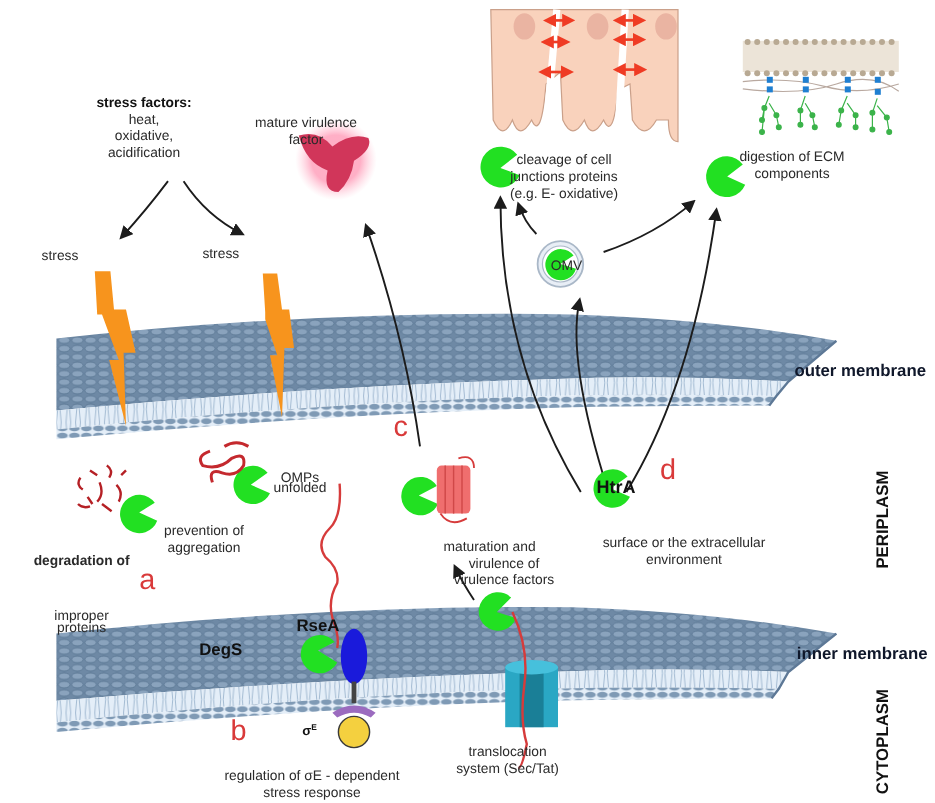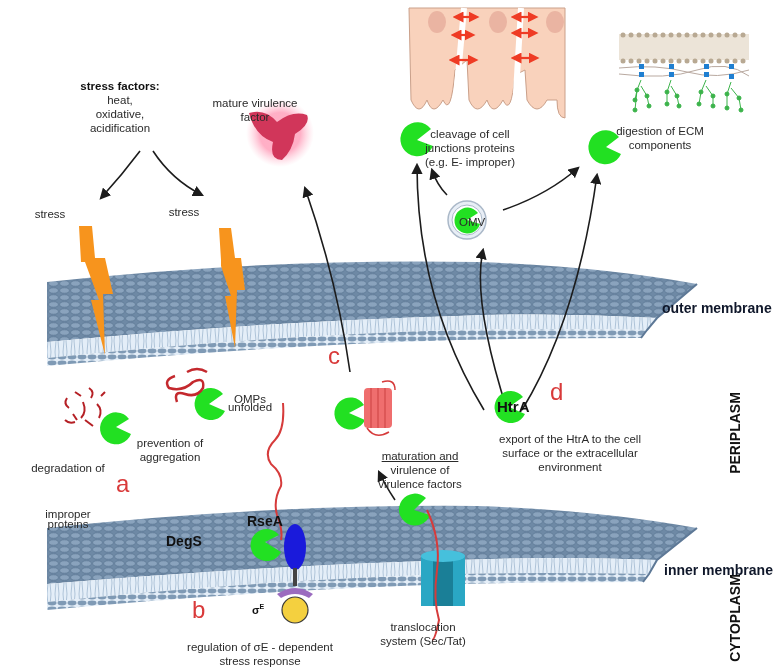--- a/index.html
+++ b/index.html
@@ -221,59 +221,58 @@
 <div class="lbl" style="left:70px;top:107px;width:100px;">oxidative,</div>
 <div class="lbl" style="left:70px;top:121px;width:100px;">acidification</div>
 <div class="lbl" style="left:30px;top:207px;width:40px;">stress</div>
 <div class="lbl" style="left:164px;top:205px;width:40px;">stress</div>
 
 <div class="lbl" style="left:200px;top:96px;width:110px;">mature virulence</div>
 <div class="lbl" style="left:200px;top:110px;width:110px;">factor</div>
 
 <div class="lbl" style="left:410px;top:127px;width:120px;">cleavage of cell</div>
 <div class="lbl" style="left:410px;top:141px;width:120px;">junctions proteins</div>
-<div class="lbl" style="left:410px;top:155px;width:120px;">(e.g. E- improper)</div>
+<div class="lbl" style="left:410px;top:155px;width:120px;">(e.g. E- oxidative)</div>
 
 <div class="lbl" style="left:600px;top:124px;width:120px;">digestion of ECM</div>
 <div class="lbl" style="left:600px;top:138px;width:120px;">components</div>
 
 <div class="lbl" style="left:459px;top:215px;width:30px;text-align:left;">OMV</div>
 
 <div class="side" style="left:662px;top:300px;">outer membrane</div>
-<div class="side" style="left:664px;top:562px;">inner membrane</div>
+<div class="side" style="left:664px;top:536px;">inner membrane</div>
 <div class="vert" style="left:690px;top:425px;width:90px;text-align:center;">PERIPLASM</div>
 <div class="vert" style="left:690px;top:610px;width:90px;text-align:center;">CYTOPLASM</div>
 
 <div class="letter" style="left:116px;top:470px;">a</div>
 <div class="letter" style="left:192px;top:596px;">b</div>
 <div class="letter" style="left:328px;top:342px;">c</div>
 <div class="letter" style="left:550px;top:378px;">d</div>
 
-<div class="lbl" style="left:18px;top:461px;width:100px;">degradation of</div>
+<div class="lbl" style="left:18px;top:461px;width:100px;font-weight:bold;">degradation of</div>
 <div class="lbl" style="left:18px;top:475px;width:100px;margin-top:32px;">improper</div>
 <div class="lbl" style="left:18px;top:489px;width:100px;margin-top:28px;">proteins</div>
 
 <div class="lbl" style="left:125px;top:436px;width:90px;">prevention of</div>
 <div class="lbl" style="left:125px;top:450px;width:90px;">aggregation</div>
 
 <div class="lbl" style="left:220px;top:400px;width:60px;">unfolded</div>
 <div class="lbl" style="left:220px;top:392px;width:60px;">OMPs</div>
 
 <div class="prot-label" style="left:166px;top:533px;">DegS</div>
 <div class="prot-label" style="left:247px;top:513px;">RseA</div>
 <div style="position:absolute;left:247px;top:603px;width:22px;text-align:center;font-weight:bold;font-size:11px;color:#111;">σ<sup style="font-size: 7px;">E</sup></div>
 
 <div class="lbl" style="left:180px;top:640px;width:160px;">regulation of σE - dependent</div>
 <div class="lbl" style="left:180px;top:654px;width:160px;">stress response</div>
 
-<div class="lbl" style="left:365px;top:449px;width:110px;text-decoration:underline;">maturation and</div>
+<div class="lbl" style="left:353px;top:449px;width:110px;">maturation and</div>
 <div class="lbl" style="left:365px;top:463px;width:110px;">virulence of</div>
 <div class="lbl" style="left:365px;top:477px;width:110px;">virulence factors</div>
 
 <div class="lbl" style="left:368px;top:620px;width:110px;">translocation</div>
 <div class="lbl" style="left:368px;top:634px;width:110px;">system (Sec/Tat)</div>
 
 <div class="prot-label" style="left:497px;top:398px;font-size:15px;">HtrA</div>
 
-<div class="lbl" style="left:470px;top:432px;width:200px;">export of the HtrA to the cell</div>
 <div class="lbl" style="left:470px;top:446px;width:200px;">surface or the extracellular</div>
 <div class="lbl" style="left:470px;top:460px;width:200px;">environment</div>
 </div>
 
 </body></html>

